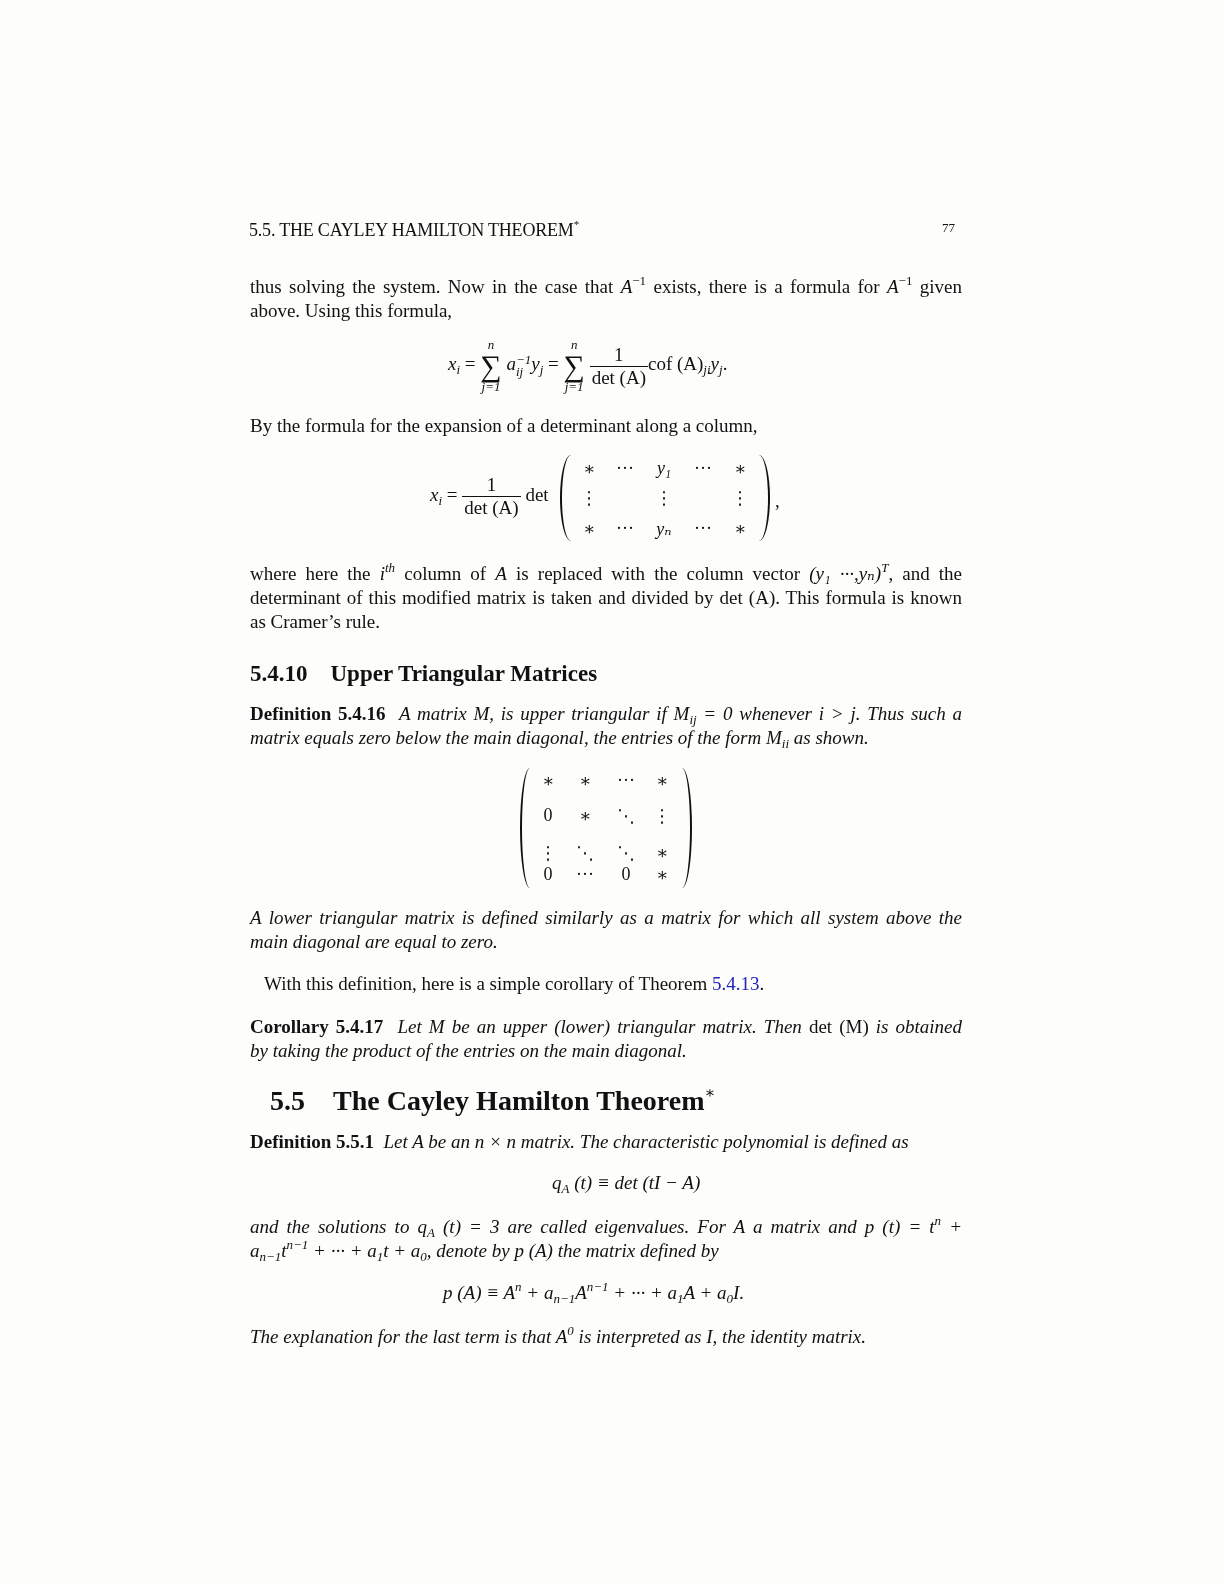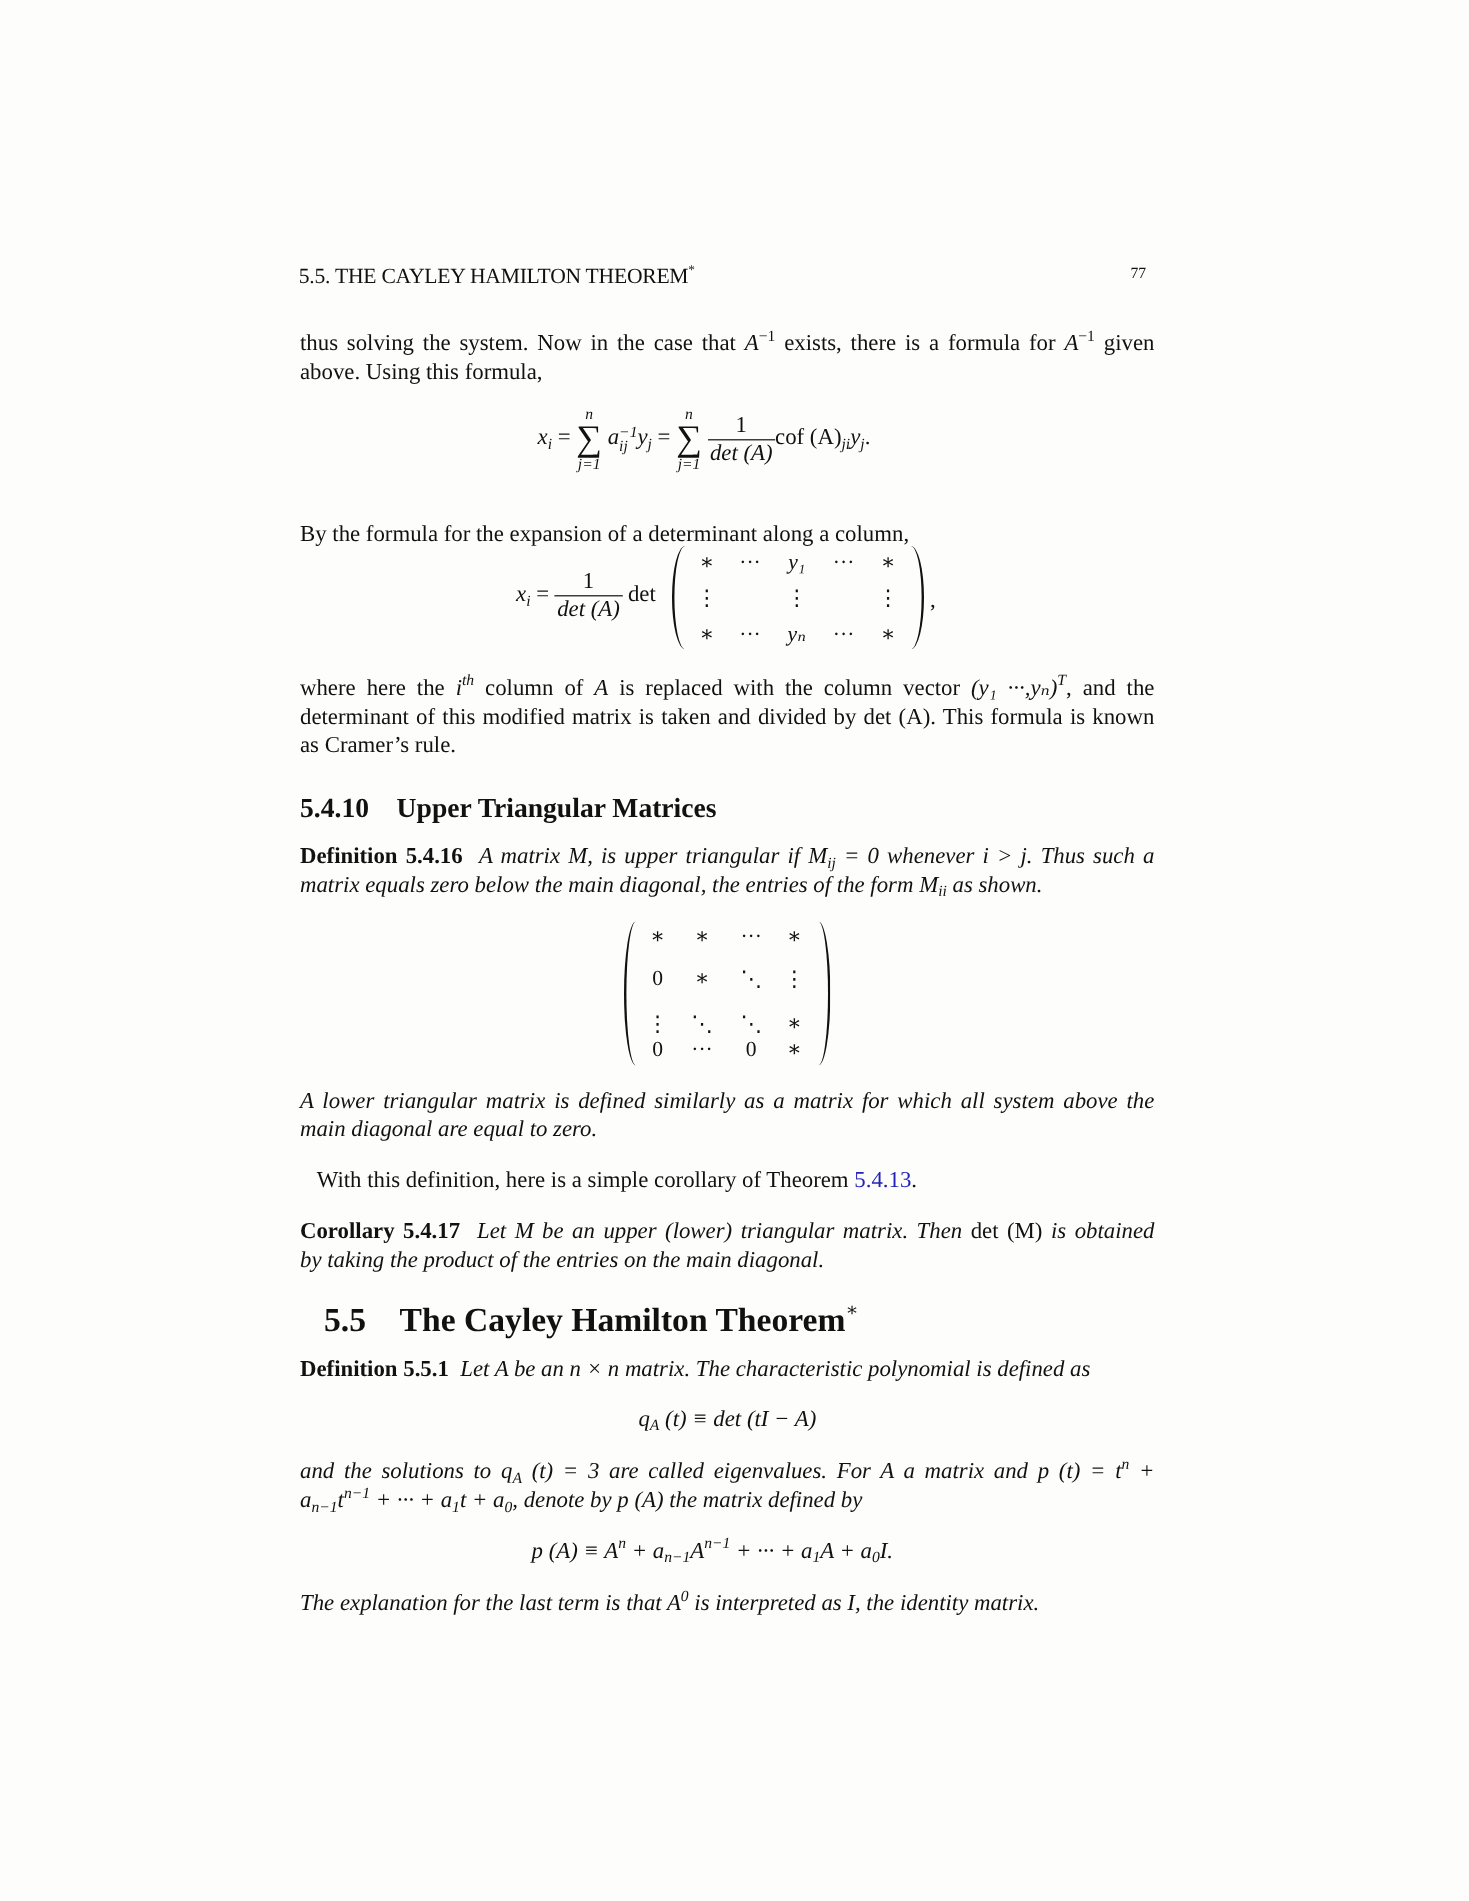--- a/index.html
+++ b/index.html
@@ -14,21 +14,21 @@
   .justify { text-align:justify; text-align-last:justify; }
   i, .it { font-style:italic; }
   sup, sub { font-size:13px; line-height:0; }
   sup { vertical-align:8px; }
   sub { vertical-align:-4px; }
   .runhead { top:220px; left:249px; font-size:18px; letter-spacing:-0.2px; }
   .pagenum { top:220px; left:942px; font-size:13px; }
   .eq { position:absolute; font-size:19px; white-space:nowrap; }
   .frac { display:inline-block; vertical-align:middle; text-align:center; }
   .frac .num { display:block; padding:0 2px; border-bottom:1px solid #111; line-height:22px; }
-  .frac .den { display:block; padding:0 2px; line-height:22px;font-style:italic; }
+  .frac .den { display:block; padding:0 2px; line-height:22px; }
   .sum { display:inline-block; vertical-align:middle; text-align:center; line-height:14px; }
   .sum .big { display:block; font-size:30px; line-height:28px; }
   .sum .lim { display:block; font-size:13px; font-style:italic; }
   .cell { position:absolute; font-size:18px; text-align:center; width:30px; }
   h3 { position:absolute; margin:0; font-size:23px; font-weight:bold; }
   h2 { position:absolute; margin:0; font-size:28px; font-weight:bold;text-align:right; }
   .label { font-weight:bold; font-style:normal; }
   a.ref { color:#2222bb; text-decoration:none; }
 </style>
 </head>
@@ -41,21 +41,21 @@
 <div class="line" style="top:299px">above. Using this formula,</div>
 
 <div class="eq" style="top:338px; left:448px;">
   <i>x</i><sub class="it">i</sub> =
   <span class="sum"><span class="lim">n</span><span class="big">∑</span><span class="lim">j=1</span></span>
   <i>a</i><span style="display:inline-block;vertical-align:middle;line-height:12px;font-size:13px;font-style:italic;"><span style="display:block">−1</span><span style="display:block">ij</span></span><i>y</i><sub class="it">j</sub> =
   <span class="sum"><span class="lim">n</span><span class="big">∑</span><span class="lim">j=1</span></span>
   <span class="frac"><span class="num">1</span><span class="den">det (A)</span></span><span>cof (A)</span><sub class="it">ji</sub><i>y</i><sub class="it">j</sub><span>.</span>
 </div>
 
-<div class="line" style="top:434px">By the formula for the expansion of a determinant along a column,</div>
+<div class="line" style="top:414px">By the formula for the expansion of a determinant along a column,</div>
 
 <div class="eq" style="top:474px; left:430px;">
   <i>x</i><sub class="it">i</sub> =
   <span class="frac"><span class="num">1</span><span class="den">det (A)</span></span>
   <span>det</span>
 </div>
 <div class="abs" style="left:560px; top:455px; width:20px; height:86px; border-left:2px solid #111; border-radius:50% 0 0 50% / 50% 0 0 50%;"></div>
 <div class="abs" style="left:748px; top:455px; width:20px; height:86px; border-right:2px solid #111; border-radius:0 50% 50% 0 / 0 50% 50% 0;"></div>
 <div id="m1">
     <div class="cell" style="left: 574px; top: 458px;">∗</div>
@@ -108,17 +108,17 @@
 <div class="line it" style="top:930px">main diagonal are equal to zero.</div>
 
 <div class="line" style="top:972px; left:264px;"><span>With this definition, here is a simple corollary of Theorem </span><a class="ref" href="#">5.4.13</a><span>.</span></div>
 
 <div class="line justify it" style="top:1015px"><span class="label">Corollary 5.4.17</span>&nbsp;&nbsp;<span>Let M be an upper (lower) triangular matrix. Then </span><span style="font-style:normal">det (M)</span><span> is obtained</span></div>
 <div class="line it" style="top:1039px">by taking the product of the entries on the main diagonal.</div>
 
 <h2 style="top:1085px; left:270px;"><span>5.5</span>&nbsp;&nbsp;&nbsp;&nbsp;<span>The Cayley Hamilton Theorem</span><sup style="font-size:16px;vertical-align:12px;font-weight:normal">∗</sup></h2>
 
 <div class="line it" style="top:1130px"><span class="label">Definition 5.5.1</span>&nbsp;&nbsp;<span>Let A be an n × n matrix. The characteristic polynomial is defined as</span></div>
-<div class="eq it" style="top:1172px; left:532px;font-family:Liberation Serif, serif;"><span>q</span><sub>A</sub><span> (t) ≡ det (tI − A)</span></div>
+<div class="eq it" style="top:1172px; left:552px;font-family:Liberation Serif, serif;"><span>q</span><sub>A</sub><span> (t) ≡ det (tI − A)</span></div>
 <div class="line justify it" style="top:1215px"><span>and the solutions to q</span><sub>A</sub><span> (t) = 3 are called eigenvalues.  For A a matrix and p (t) = t</span><sup>n</sup><span> +</span></div>
 <div class="line it" style="top:1239px"><span>a</span><sub>n−1</sub><span>t</span><sup>n−1</sup><span> + ··· + a</span><sub>1</sub><span>t + a</span><sub>0</sub><span>, denote by p (A) the matrix defined by</span></div>
 <div class="eq it" style="top:1282px; left:443px;"><span>p (A) ≡ A</span><sup>n</sup><span> + a</span><sub>n−1</sub><span>A</span><sup>n−1</sup><span> + ··· + a</span><sub>1</sub><span>A + a</span><sub>0</sub><span>I.</span></div>
 <div class="line it" style="top:1325px"><span>The explanation for the last term is that A</span><sup>0</sup><span> is interpreted as I, the identity matrix.</span></div>
 
 </body></html>

